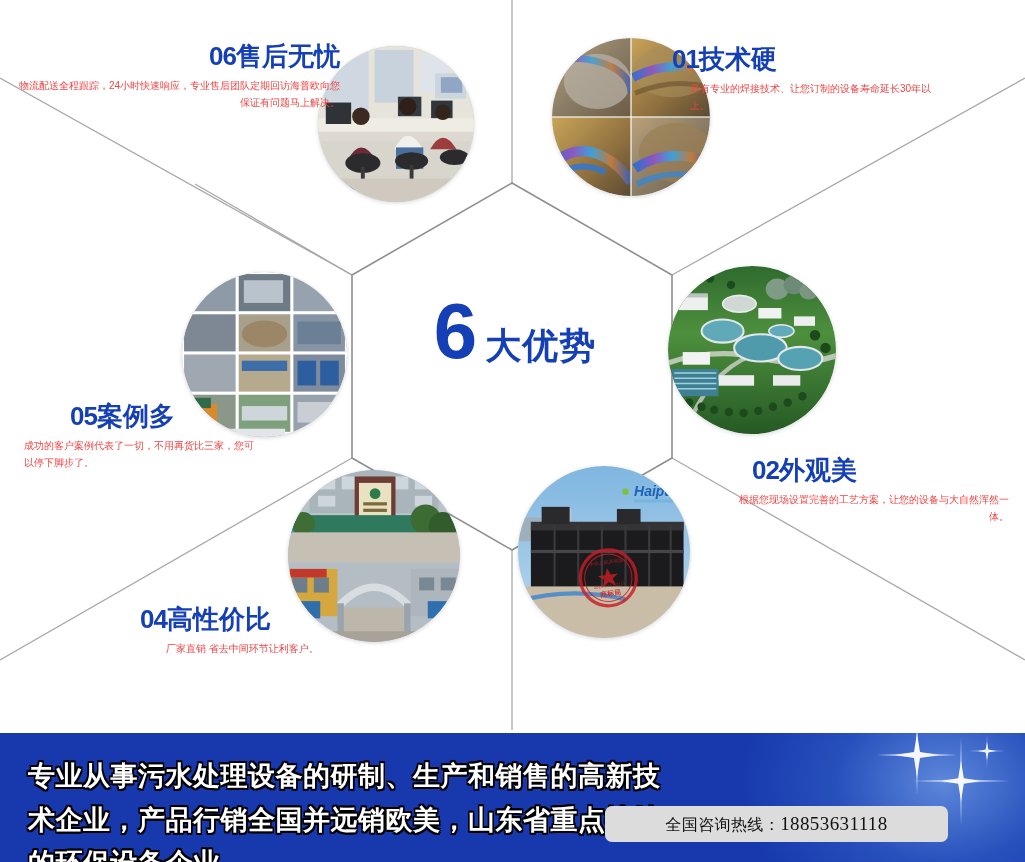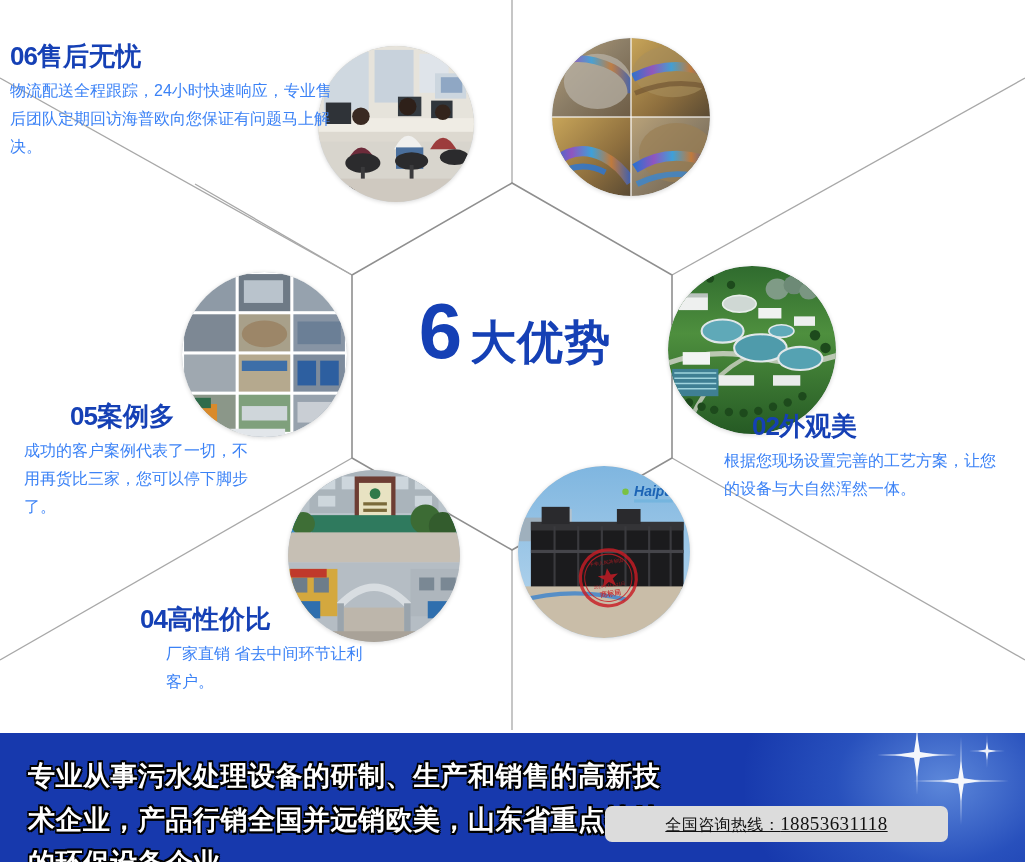--- a/index.html
+++ b/index.html
@@ -44,21 +44,21 @@
     white-space: nowrap;
   }
   .center-num {
     font-size: 78px;
     font-weight: bold;
     color: #1540b5;
     line-height: 1;
     letter-spacing: -2px;
   }
   .center-text {
-    font-size: 46px;
+    font-size: 36px;
     font-weight: bold;
     color: #1540b5;
     line-height: 1;
     margin-left: 10px;
     letter-spacing: 1px;
   }
 
   
   .feature { position: absolute; z-index: 5; }
 
@@ -66,27 +66,27 @@
     font-size: 26px;
     font-weight: bold;
     color: #1540b5;
     line-height: 1.1;
     white-space: nowrap;
     letter-spacing: 0px;
   }
   .feat-title .num { letter-spacing: -1px; }
 
   .feat-body {
-    font-size: 16px;
-    color: #3b82f6;
+    font-size: 10px;
+    color: #ef4444;
     line-height: 1.75;
     margin-top: 6px;
   }
 
-  .ta-right  { text-align: left; }
+  .ta-right  { text-align: right; }
   .ta-left   { text-align: left; }
 
   
   #feature-06 { left: 10px;  top: 42px;  width: 330px; }
   #feature-01 { left: 672px; top: 45px;  width: 335px; }
   #feature-05 { left: 20px;  top: 402px; width: 290px; }
   #feature-02 { left: 724px; top: 412px; width: 292px; }
   #feature-04 { left: 140px; top: 605px; width: 270px; }
   #feature-03 { left: 528px; top: 600px; width: 400px; }
 
@@ -162,21 +162,20 @@
     align-items: center;
     justify-content: center;
     z-index: 9;
   }
   .hotline-inner {
     font-family: "Liberation Serif", "DejaVu Serif", serif;
     font-size: 19px;
     color: #111111;
     white-space: nowrap;
     letter-spacing: 0.4px;
-    text-decoration: underline;
   }
   .hotline-label { font-family: "Liberation Sans", sans-serif; font-size: 16px; }
 </style>
 </head>
 <body>
 
 <div id="stage">
 
   <svg id="hex-lines" viewBox="0 0 1025 730">
 
@@ -522,30 +521,36 @@
     <span class="center-text">大优势</span>
   </div>
 
   <div class="feature ta-right" id="feature-06">
     <div class="feat-title">
       <span class="num">06</span><span>售后无忧</span>
     </div>
     <div class="feat-body">物流配送全程跟踪，24小时快速响应，专业售后团队定期回访海普欧向您保证有问题马上解决。</div>
   </div>
 
+  <div class="feature ta-left" id="feature-01">
+    <div class="feat-title">
+      <span class="num">01</span><span>技术硬</span>
+    </div>
+    <div class="feat-body" style="width:245px;margin-left:18px;">具有专业的焊接技术、让您订制的设备寿命延长30年以上。</div>
+  </div>
 
   <div class="feature ta-left" id="feature-05">
     <div class="feat-title" style="margin-left:50px;">
       <span class="num">05</span><span>案例多</span>
     </div>
     <div class="feat-body" style="width:232px;margin-left:4px;">成功的客户案例代表了一切，不用再货比三家，您可以停下脚步了。</div>
   </div>
 
   <div class="feature ta-left" id="feature-02">
-    <div class="feat-title" style="margin-left:28px;">
+    <div class="feat-title" style="margin-left:28px;margin-top:44px;">
       <span class="num">02</span><span>外观美</span>
     </div>
     <div class="feat-body ta-right" style="width:285px;">根据您现场设置完善的工艺方案，让您的设备与大自然浑然一体。</div>
   </div>
 
   <div class="feature ta-left" id="feature-04">
     <div class="feat-title">
       <span class="num">04</span><span>高性价比</span>
     </div>
     <div class="feat-body" style="width:205px;margin-left:26px;">厂家直销 省去中间环节让利客户。</div>

